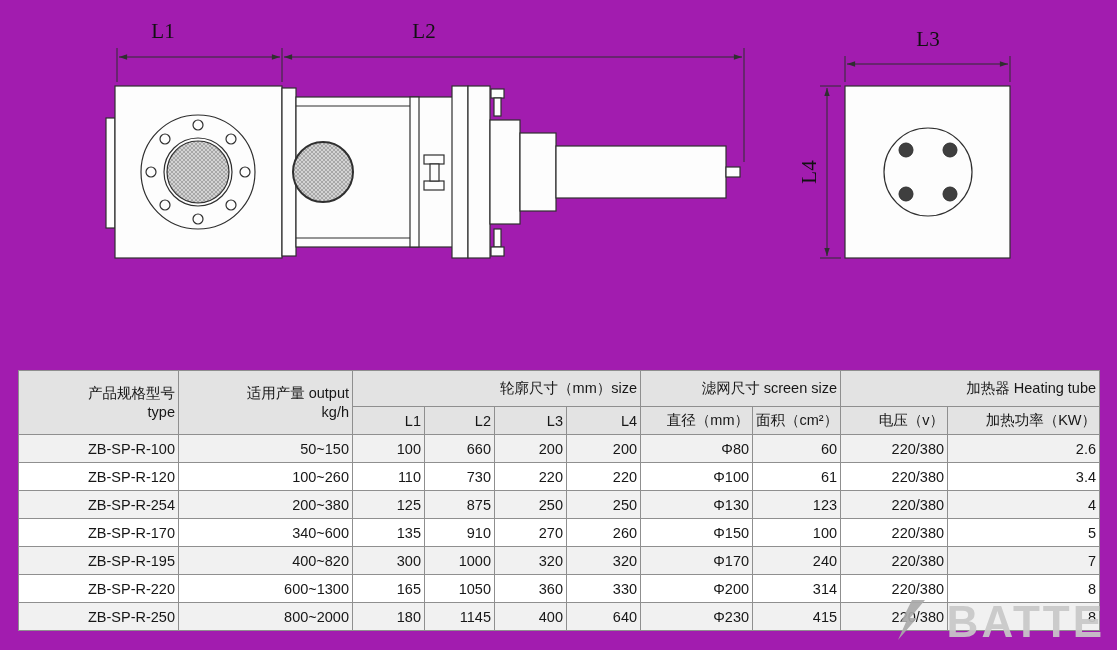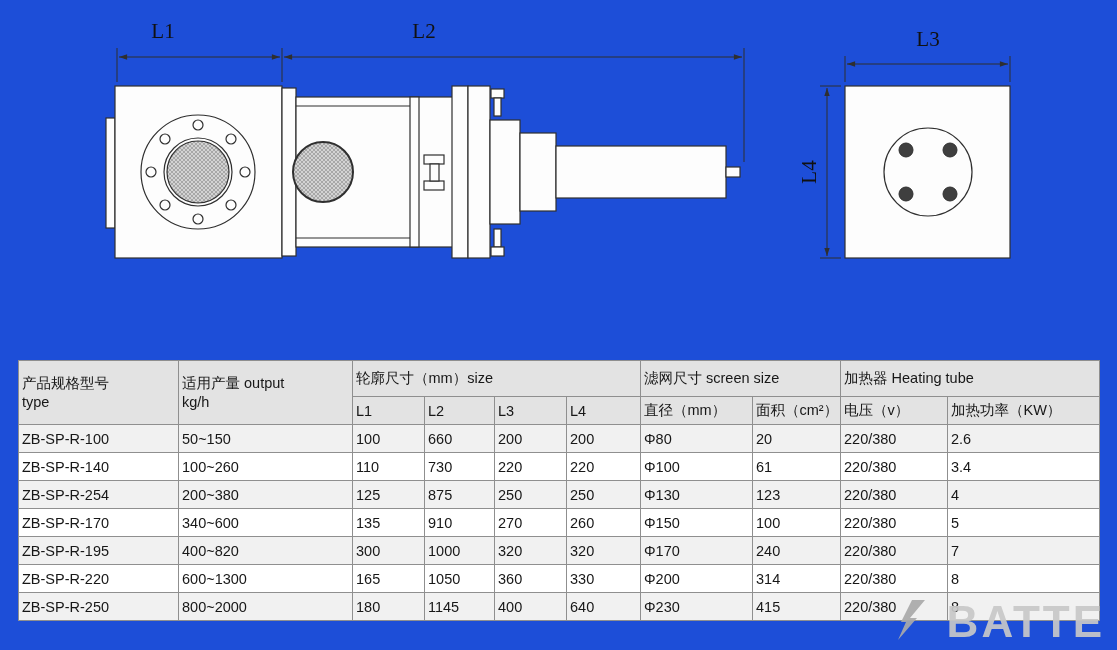--- a/index.html
+++ b/index.html
@@ -1,38 +1,38 @@
 <!DOCTYPE html>
 <html><head>
 <meta charset="utf-8">
 <style>
   * { box-sizing: border-box; }
   html, body { margin: 0; padding: 0; background: #ffffff; }
   .page {
     position: relative;
     width: 1117px;
     height: 650px;
-    background: #1d4ed8;
+    background: #a21caf;
     font-family: "Liberation Sans", "DejaVu Sans", sans-serif;
     overflow: hidden;
   }
   .drawing { position: absolute; top: 0; left: 0; width: 1117px; height: 340px; }
   .dim-label {
     font-family: "Liberation Serif", "DejaVu Serif", serif;
     font-size: 21px;
     fill: #111111;
   }
   .spec-table {
     position: absolute;
     left: 18px;
-    top: 360px;
+    top: 370px;
     width: 1081px;
     border-collapse: collapse;
     table-layout: fixed;
-    text-align: left;
+    text-align: right;
     color: #171717;
     font-size: 14.5px;
   }
   .spec-table th, .spec-table td {
     border: 1px solid #8f8f8f;
     font-weight: normal;
     padding: 2px 3px;
     overflow: hidden;
     white-space: nowrap;
   }
@@ -199,26 +199,26 @@
     </thead>
     <tbody>
         <tr>
           <td>ZB-SP-R-100</td>
           <td>50~150</td>
           <td>100</td>
           <td>660</td>
           <td>200</td>
           <td>200</td>
           <td>Φ80</td>
-          <td>20</td>
+          <td>60</td>
           <td>220/380</td>
           <td>2.6</td>
         </tr>
         <tr>
-          <td>ZB-SP-R-140</td>
+          <td>ZB-SP-R-120</td>
           <td>100~260</td>
           <td>110</td>
           <td>730</td>
           <td>220</td>
           <td>220</td>
           <td>Φ100</td>
           <td>61</td>
           <td>220/380</td>
           <td>3.4</td>
         </tr>

